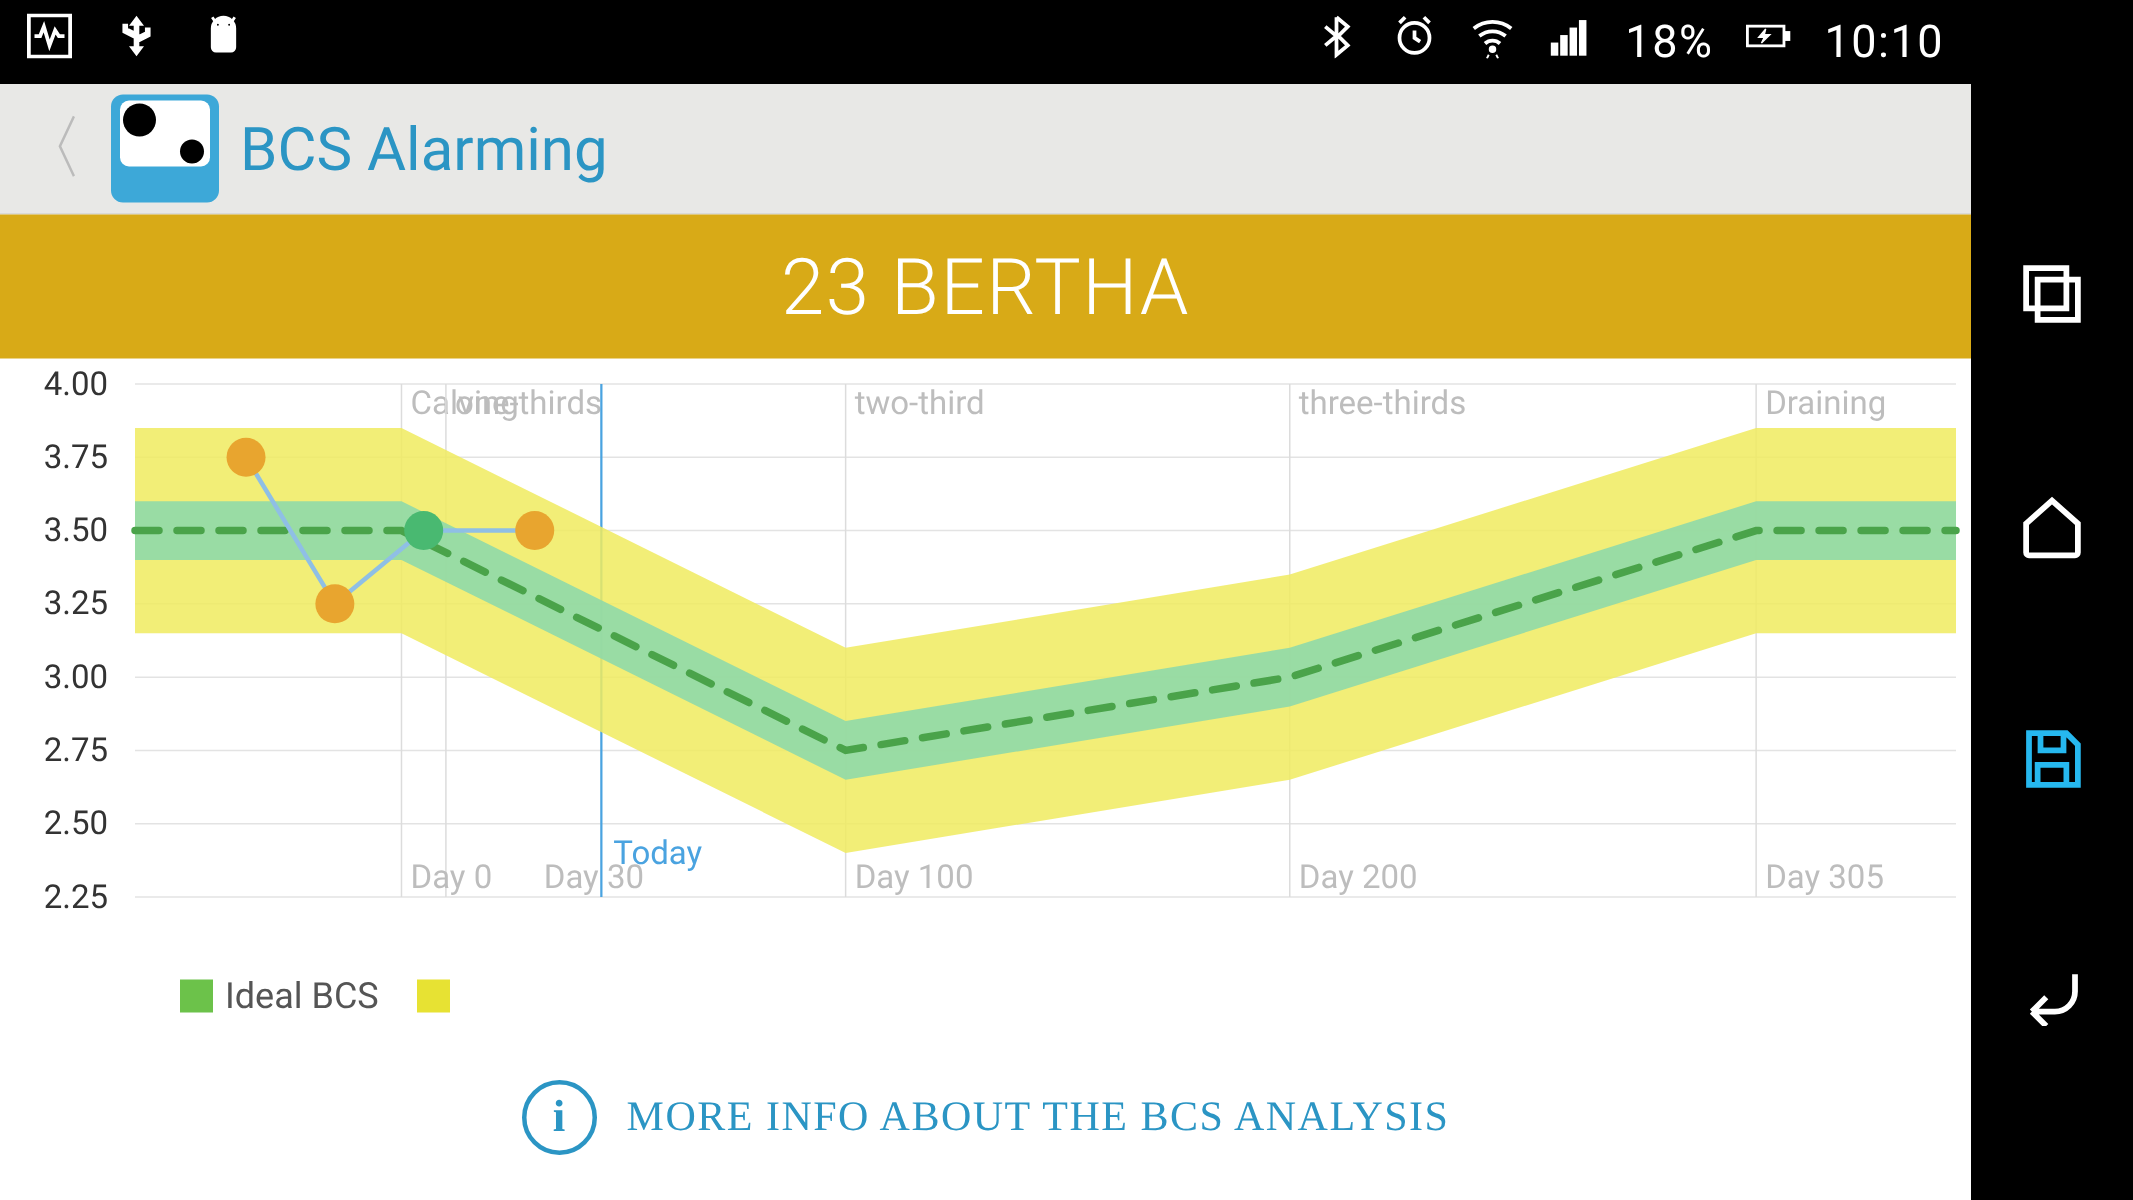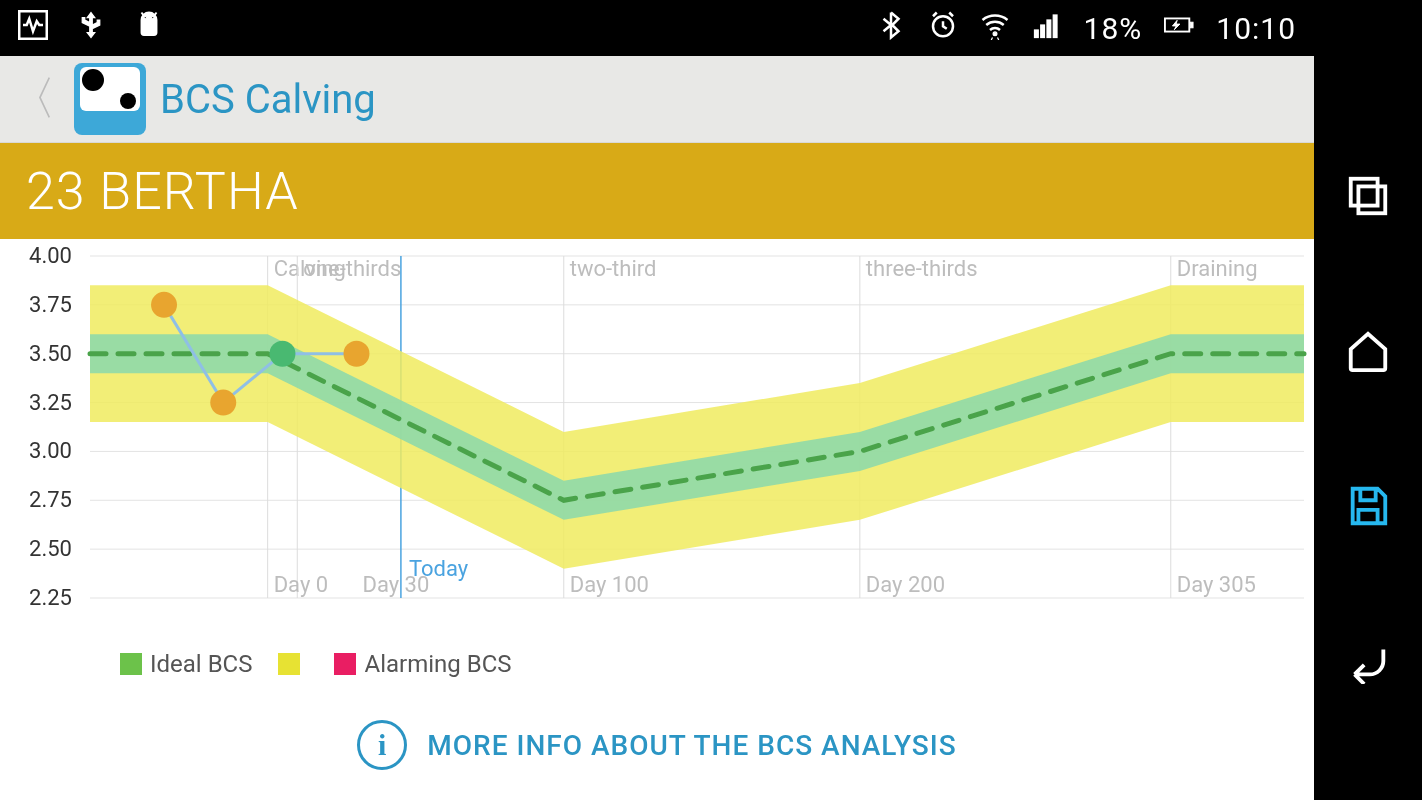--- a/index.html
+++ b/index.html
@@ -13,32 +13,32 @@
   
   .actionbar{height:86px;background:#e8e8e6;display:flex;align-items:center;padding:0 6px;gap:14px;border-bottom:1px solid #d9d9d6;}
   .actionbar .back{color:#bbb;font-size:46px;font-weight:200;padding:0 4px;}
   .actionbar .appicon{width:72px;height:72px;background:#3da8d8;border-radius:8px;display:flex;flex-direction:column;align-items:center;justify-content:flex-start;overflow:hidden;}
   .actionbar .appicon .cow{width:60px;height:44px;background:#fff;border-radius:6px;margin-top:4px;position:relative;}
   .actionbar .appicon .cow::before,.actionbar .appicon .cow::after{content:"";position:absolute;background:#000;border-radius:50%;}
   .actionbar .appicon .cow::before{width:22px;height:22px;left:2px;top:2px;}
   .actionbar .appicon .cow::after{width:16px;height:16px;right:4px;bottom:2px;}
   .actionbar .title{color:#2b95c4;font-size:40px;font-weight:400;}
   
-  .subject{height:96px;background:#d8aa17;color:#fff;font-size:52px;font-weight:300;display:flex;align-items:center;padding:0 26px;letter-spacing:1px;}
+  .subject{height:96px;background:#d8aa17;color:#fff;font-size:52px;font-weight:300;display:flex;align-items:center;padding:0 10px;letter-spacing:1px;justify-content:center;}
   
   .chartwrap{position:absolute;left:0;top:238px;width:1241px;height:420px;}
   .chartwrap svg{width:1314px;height:420px;display:block;}
   .ytick{font-size:22px;fill:#333;}
   .phase,.daylbl{font-size:22px;fill:#bdbdbd;}
   .todaytxt{font-size:22px;fill:#4aa3e0;}
   .legend{position:absolute;left:100px;top:650px;display:flex;gap:26px;align-items:center;font-size:24px;color:#555;padding-left:20px;}
   .legend .sw{width:22px;height:22px;display:inline-block;margin-right:8px;vertical-align:-3px;}
   .more{position:absolute;left:0;top:720px;width:1314px;display:flex;align-items:center;justify-content:center;gap:20px;}
   .more .icon{width:44px;height:44px;border:3px solid #2b95c4;border-radius:50%;color:#2b95c4;font-size:30px;font-weight:700;display:flex;align-items:center;justify-content:center;font-family:serif;}
-  .more .txt{color:#2b95c4;font-size:28px;font-weight:500;letter-spacing:1px;}
+  .more .txt{color:#2b95c4;font-size:28px;font-weight:500;letter-spacing:1px;font-family:Liberation Serif, serif;}
   
   .navrail{position:absolute;right:0;top:0;width:108px;height:800px;background:#000;display:flex;flex-direction:column;align-items:center;justify-content:space-around;padding:120px 0 60px 0;box-sizing:border-box;}
   .navrail svg{width:46px;height:46px;}
 </style>
 </head>
 <body>
 
 <div class="screen">
   <div class="content">
 
@@ -84,21 +84,21 @@
             </svg></span>
         <span>10:10</span>
       </div>
     </div>
 
     <div class="actionbar">
       <span class="back">〈</span>
       <span class="appicon">
           <span class="cow"></span>
         </span>
-      <span class="title">BCS Calving</span>
+      <span class="title">BCS Alarming</span>
     </div>
 
     <div class="subject">
       <span>23 BERTHA</span>
     </div>
 
     <div class="chartwrap">
       <svg id="chart-svg" viewBox="0 0 1314 420">
           <line x1="90" x2="1304" y1="18" y2="18" stroke="#e3e3e3" stroke-width="1"></line>
           <text x="72" y="25" text-anchor="end" class="ytick">4.00</text>
@@ -140,21 +140,20 @@
           <circle cx="164.02439024390242" cy="66.85714285714286" r="13" fill="#e8a52f"></circle>
           <circle cx="223.2439024390244" cy="164.57142857142856" r="13" fill="#e8a52f"></circle>
           <circle cx="282.4634146341464" cy="115.71428571428571" r="13" fill="#49b971"></circle>
           <circle cx="356.4878048780488" cy="115.71428571428571" r="13" fill="#e8a52f"></circle>
         </svg>
     </div>
 
     <div class="legend">
       <span><span class="sw" id="sw-ideal" style="background: rgb(108, 194, 74);"></span><span>Ideal BCS</span></span>
       <span><span class="sw" id="sw-acc" style="background: rgb(231, 226, 51);"></span></span>
-      <span><span class="sw" id="sw-alarm" style="background: rgb(233, 30, 99);"></span><span>Alarming BCS</span></span>
     </div>
 
     <div class="more">
       <span class="icon">i</span>
       <span class="txt">MORE INFO ABOUT THE BCS ANALYSIS</span>
     </div>
   </div>
 
   <div class="navrail">
     <span><svg viewBox="0 0 24 24">

